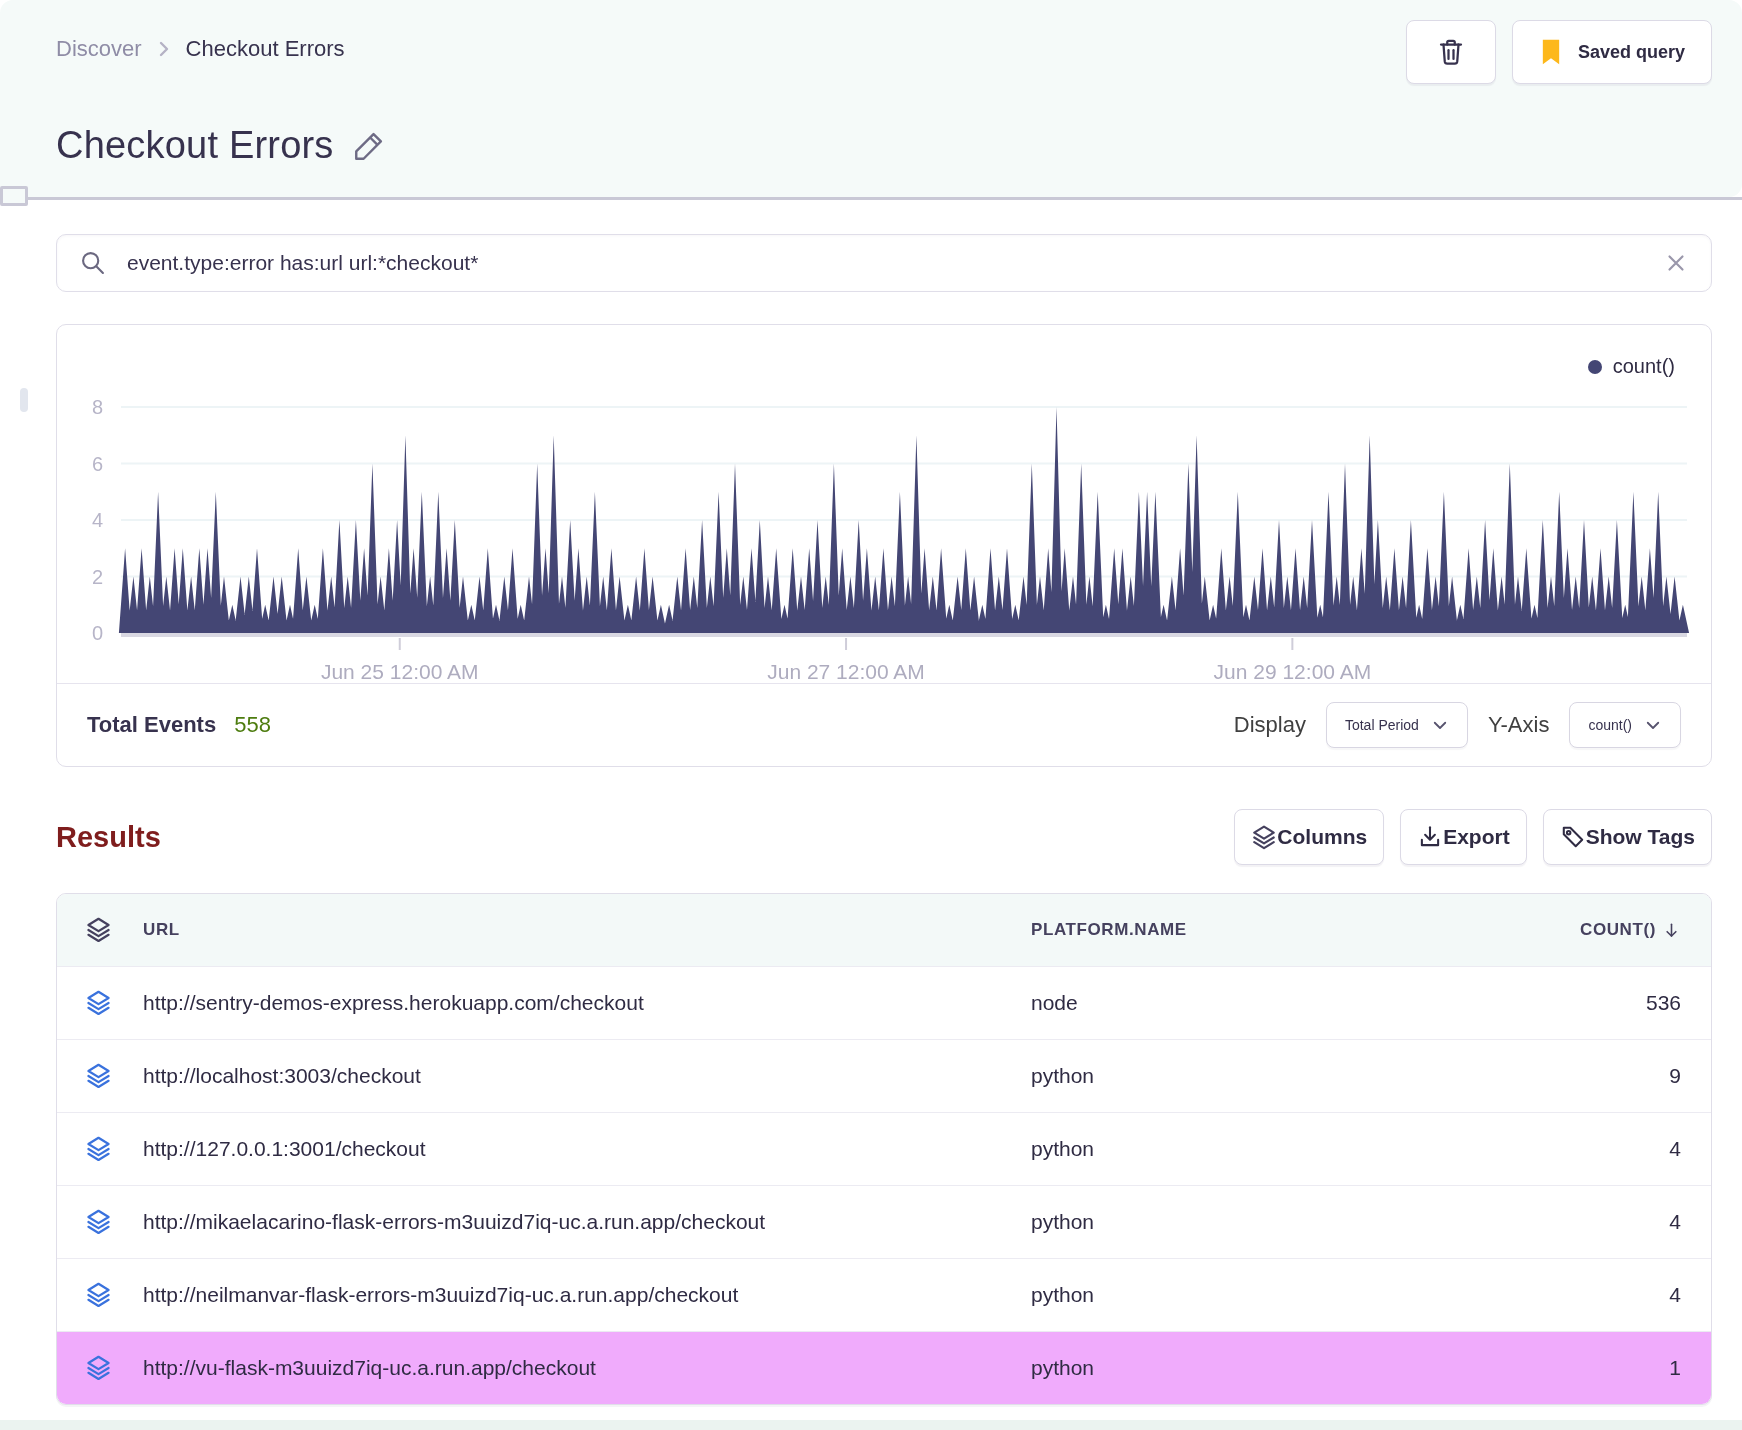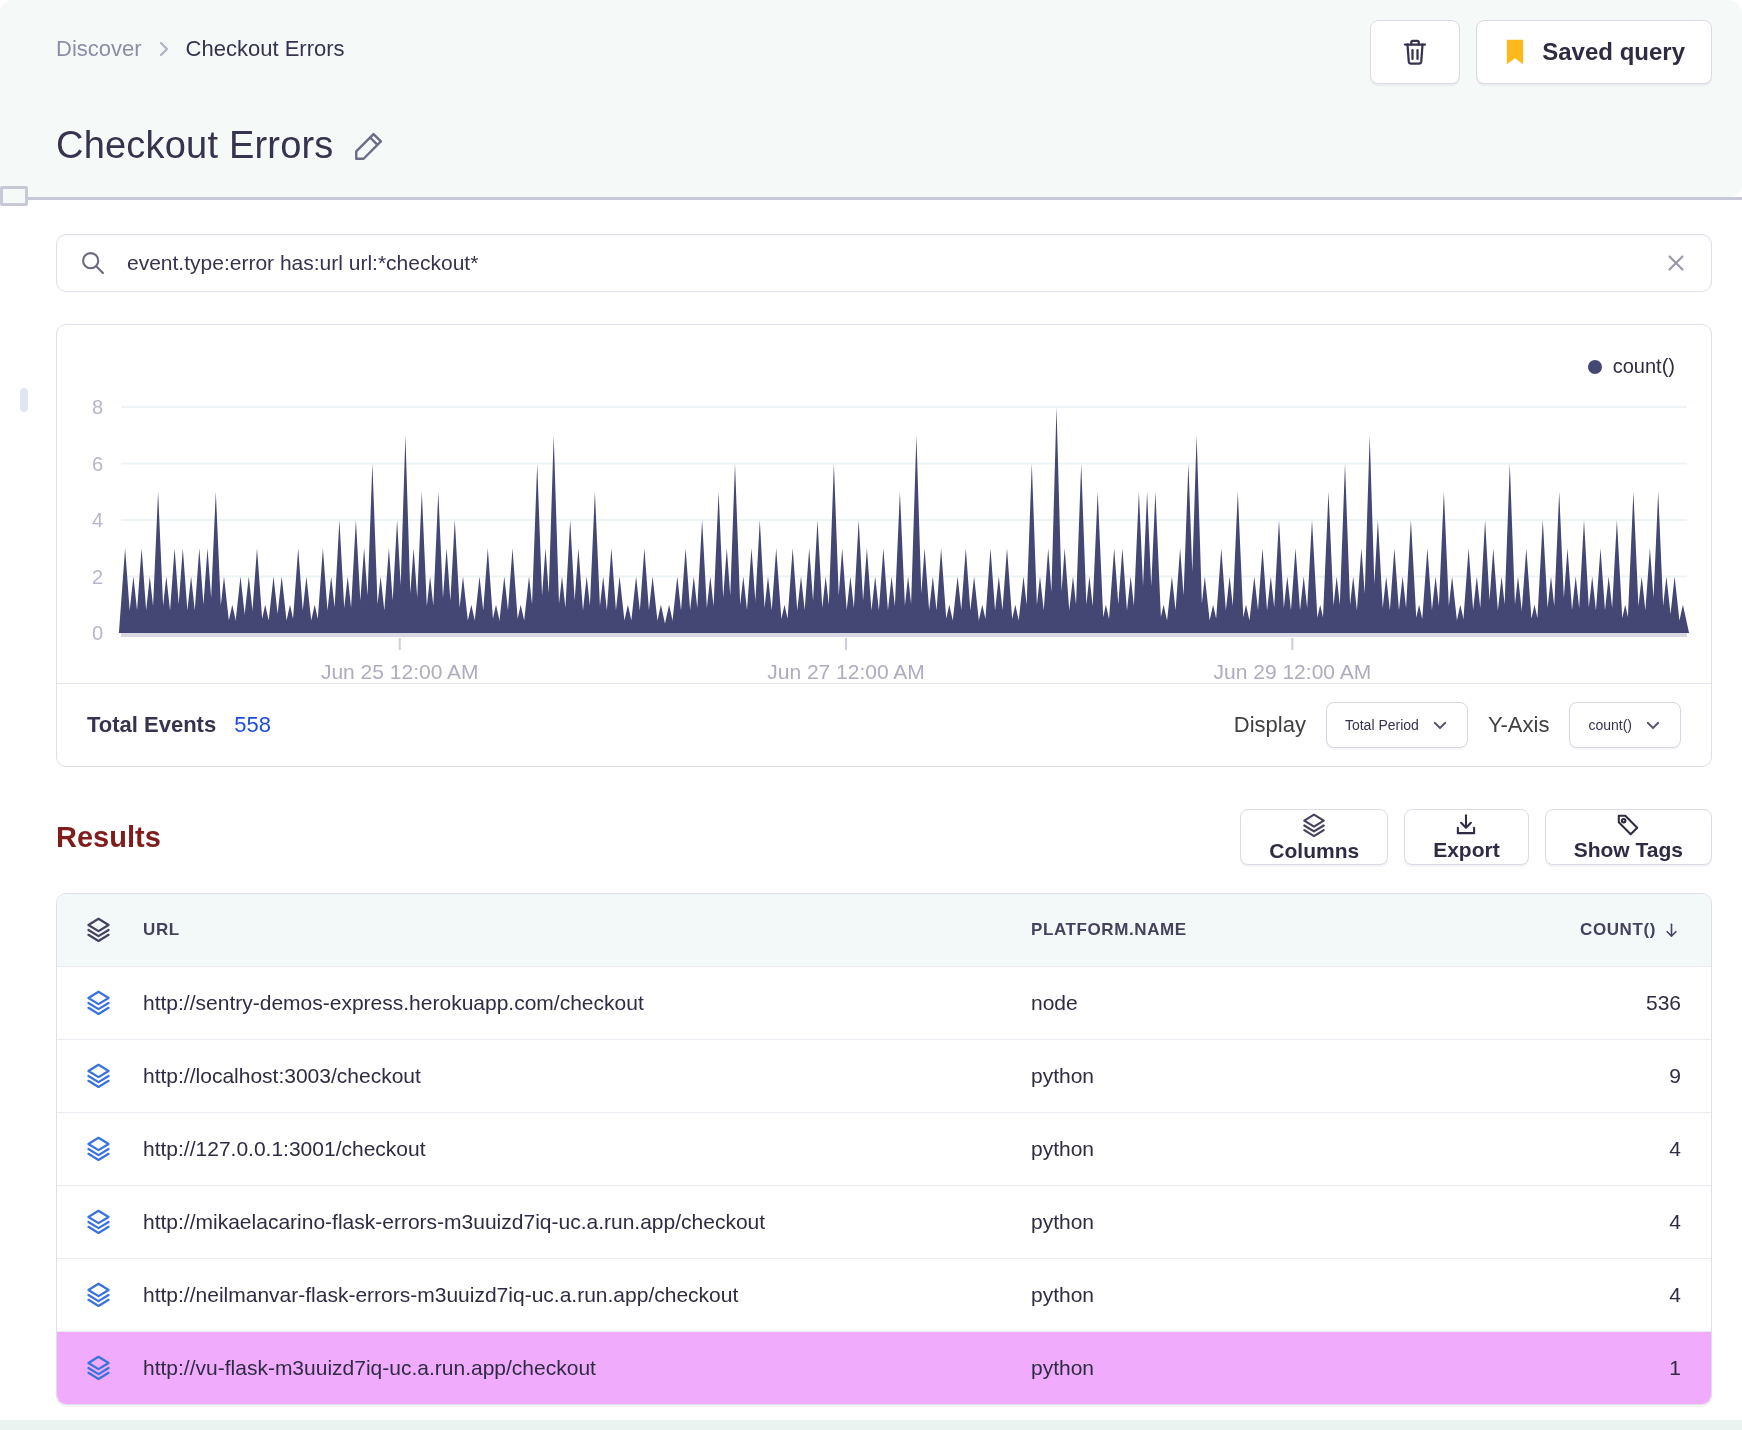--- a/index.html
+++ b/index.html
@@ -17,21 +17,21 @@
   .breadcrumb { display:flex; align-items:center; gap:14px; font-size:22px; padding-top:16px; }
   .crumb-link { color:#8f8ca6; cursor:pointer; }
   .crumb-current { color:#37324e; }
   .topbar-actions { display:flex; gap:16px; }
   .btn {
     background:#fff; border:1px solid #dcdae6; border-radius:8px;
     box-shadow:0 2px 1px rgba(45,40,77,0.06); cursor:pointer;
     display:flex; align-items:center; justify-content:center;
   }
   .icon-btn { width:90px; height:64px; }
-  .saved-btn { height:64px; padding:0 26px; gap:15px; font-size:24px; font-weight:bold; color:#2f2b43; }
+  .saved-btn { height:64px; padding:0 26px; gap:15px; font-size:18px; font-weight:bold; color:#2f2b43; }
   .title-row { margin-top:40px; display:flex; align-items:center; gap:18px; }
   .page-title { margin:0; font-size:38px; font-weight:400; color:#37324e; letter-spacing:0.2px; }
 
   .header-divider { height:3px; background:#c9c8d6; position:relative; }
   .divider-tab {
     position:absolute; left:0; top:-11px; width:28px; height:20px;
     background:#f5faf9; border:3px solid #c9c8d6; border-radius:2px;
   }
   .side-handle {
     position:absolute; left:20px; top:388px; width:8px; height:24px;
@@ -59,35 +59,35 @@
   }
   .legend { position:absolute; top:30px; right:36px; display:flex; align-items:center; gap:11px; font-size:20px; color:#2f2b43; }
   .legend-dot { width:14px; height:14px; border-radius:50%; }
   #chart-svg { width:100%; height:336px; margin-top:22px; }
   .chart-footer {
     border-top:1px solid #e6e4ee; display:flex; justify-content:space-between;
     align-items:center; padding:18px 30px 18px 30px;
   }
   .total-events { font-size:22px; display:flex; gap:18px; align-items:flex-start; }
   .total-label { font-weight:bold; color:#37324e; }
-  .total-value { color:#1d4ed8; }
+  .total-value { color:#4d7c0f; }
   .chart-controls { display:flex; align-items:center; gap:20px; }
   .ctrl-label { font-size:22px; font-weight:normal; color:#404040; }
   .dropdown {
     border:1px solid #d8d6e2; border-radius:8px; background:#fff;
     padding:13px 18px; display:flex; align-items:center; gap:12px;
     font-size:14px; color:#37324e; cursor:pointer;
     box-shadow:0 2px 1px rgba(45,40,77,0.04);
   }
 
   
   .results-row { margin-top:42px; display:flex; justify-content:space-between; align-items:center; }
   .results-heading { margin:0; font-size:29px; font-weight:bold; color:#7f1d1d; }
   .results-buttons { display:flex; gap:16px; }
-  .small-btn { height:56px; padding:0 28px; font-size:21px; font-weight:bold; color:#2f2b43;flex-direction:column; }
+  .small-btn { height:56px; padding:0 16px; font-size:21px; font-weight:bold; color:#2f2b43; }
 
   
   .table-card {
     margin-top:28px; background:#fff; border:1px solid #e0dee9;
     border-radius:10px; overflow:hidden; box-shadow:0 2px 0 rgba(45,40,77,0.05);
   }
   .thead {
     background:#f3f9f8; display:flex; align-items:center; height:72px;
     font-size:17px; font-weight:bold; letter-spacing:0.6px; color:#45415e;
   }

